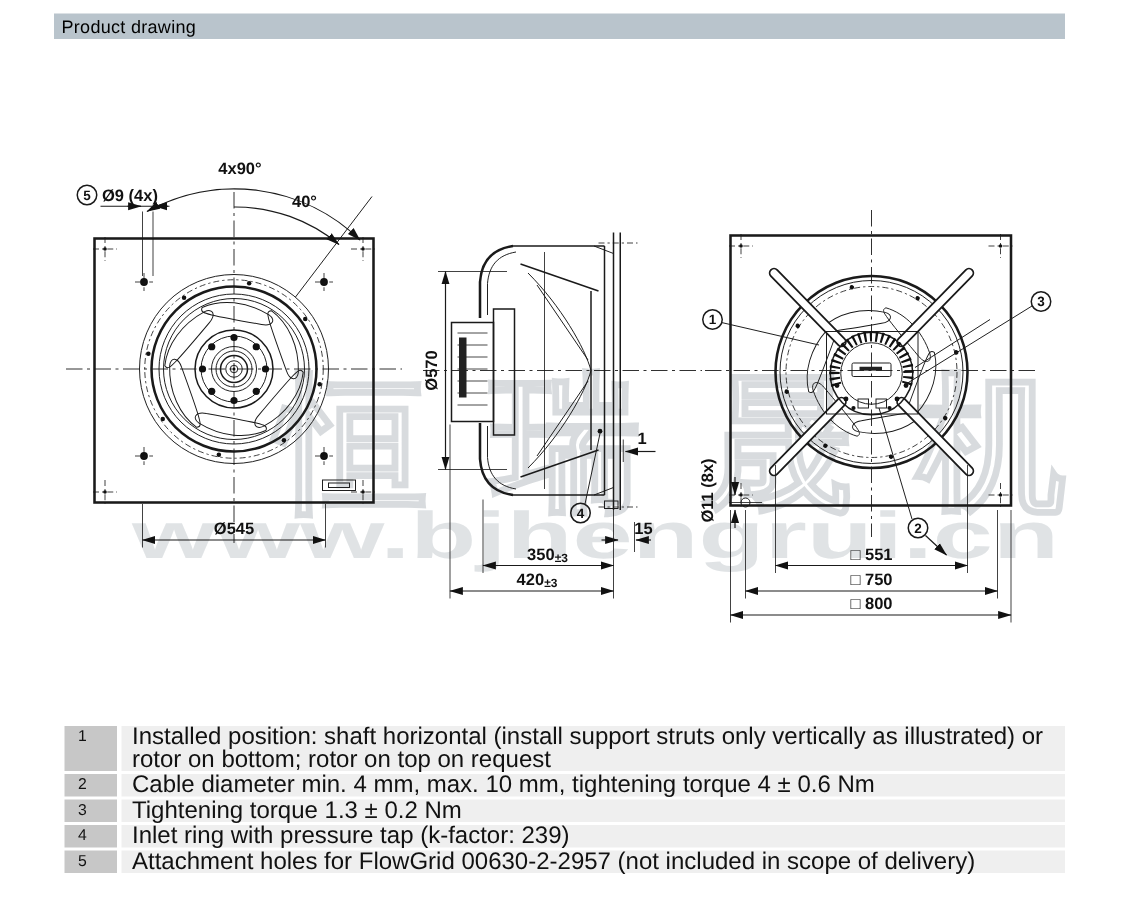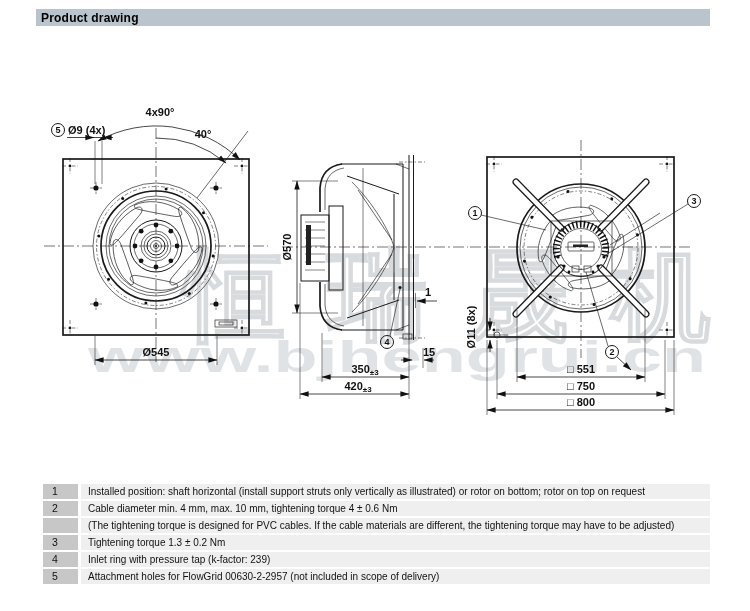--- a/index.html
+++ b/index.html
@@ -1,41 +1,41 @@
 <!DOCTYPE html>
 <html><head>
 <meta charset="utf-8">
 <style>
   html,body{margin:0;padding:0;background:#fff;}
   .page{position:relative;width:750px;height:611px;background:#ffffff;overflow:hidden;
         font-family:"Liberation Sans",sans-serif;color:#111;}
   .header-bar{position:absolute;left:36px;top:9px;width:674px;height:17px;
         background:#b9c4cc;display:flex;align-items:center;}
-  .header-bar span{font-size:12px;font-weight:bold;color:#000;padding-left:5px;letter-spacing:.2px;}
+  .header-bar span{font-size:12px;font-weight:normal;color:#000;padding-left:5px;letter-spacing:.2px;}
   svg.drawing{position:absolute;left:0;top:0;width:750px;height:611px;}
 
   
   .ln  {stroke:#1a1a1a;stroke-width:1;fill:none;}
   .ln2 {stroke:#1a1a1a;stroke-width:1.7;fill:none;}
   .thin{stroke:#1a1a1a;stroke-width:.65;fill:none;}
   .ext {stroke:#1a1a1a;stroke-width:.55;fill:none;}
   .dim {stroke:#1a1a1a;stroke-width:.8;fill:none;}
   .cl  {stroke:#1a1a1a;stroke-width:.6;fill:none;stroke-dasharray:11 3 2 3;}
   .cls {stroke:#1a1a1a;stroke-width:.55;fill:none;stroke-dasharray:4 2 1.5 2;}
   .dtxt{font:bold 11px "Liberation Sans",sans-serif;fill:#111;}
   .btxt{font:bold 9px "Liberation Sans",sans-serif;fill:#111;}
   .wm-cjk{font:bold 100px "Liberation Sans",sans-serif;fill:none;stroke:#b9bfc4;stroke-width:1.4;opacity:.55;letter-spacing:42px;}
   .wm-url{font:bold 44px "Liberation Sans",sans-serif;fill:#c3c9cd;opacity:.5;}
 
   
   .notes{position:absolute;left:43px;top:484px;width:667px;display:flex;flex-direction:column;gap:2px;}
   .note-row{display:flex;min-height:15px;}
   .note-num{width:35px;min-width:35px;background:#c7c7c7;font-size:10.5px;line-height:15px;
             padding-left:9px;box-sizing:border-box;margin-right:3px;}
-  .note-txt{flex:1;background:#efefef;font-size:10px;line-height:15px;padding:0 8px 0 7px;}
+  .note-txt{flex:1;background:#efefef;font-size:16px;line-height:15px;padding:0 8px 0 7px;}
 </style>
 </head>
 <body>
 
 <div class="page">
 
   <svg class="drawing" viewBox="0 0 750 611">
     <defs>
       <marker id="ah" markerWidth="10" markerHeight="8" refX="8.6" refY="3" orient="auto-start-reverse" markerUnits="userSpaceOnUse">
         <path d="M0,0.3 L9,3 L0,5.7 Z" fill="#111"></path>
@@ -356,24 +356,20 @@
   <div class="notes">
     <div class="note-row">
       <div class="note-num">1</div>
       <div class="note-txt">Installed position: shaft horizontal (install support struts only vertically as illustrated) or rotor on bottom; rotor on top on request</div>
     </div>
     <div class="note-row">
       <div class="note-num">2</div>
       <div class="note-txt">Cable diameter min. 4 mm, max. 10 mm, tightening torque 4 ± 0.6 Nm</div>
     </div>
     <div class="note-row">
-      <div class="note-num"></div>
-      <div class="note-txt">(The tightening torque is designed for PVC cables. If the cable materials are different, the tightening torque may have to be adjusted)</div>
-    </div>
-    <div class="note-row">
       <div class="note-num">3</div>
       <div class="note-txt">Tightening torque 1.3 ± 0.2 Nm</div>
     </div>
     <div class="note-row">
       <div class="note-num">4</div>
       <div class="note-txt">Inlet ring with pressure tap (k-factor: 239)</div>
     </div>
     <div class="note-row">
       <div class="note-num">5</div>
       <div class="note-txt">Attachment holes for FlowGrid 00630-2-2957 (not included in scope of delivery)</div>

